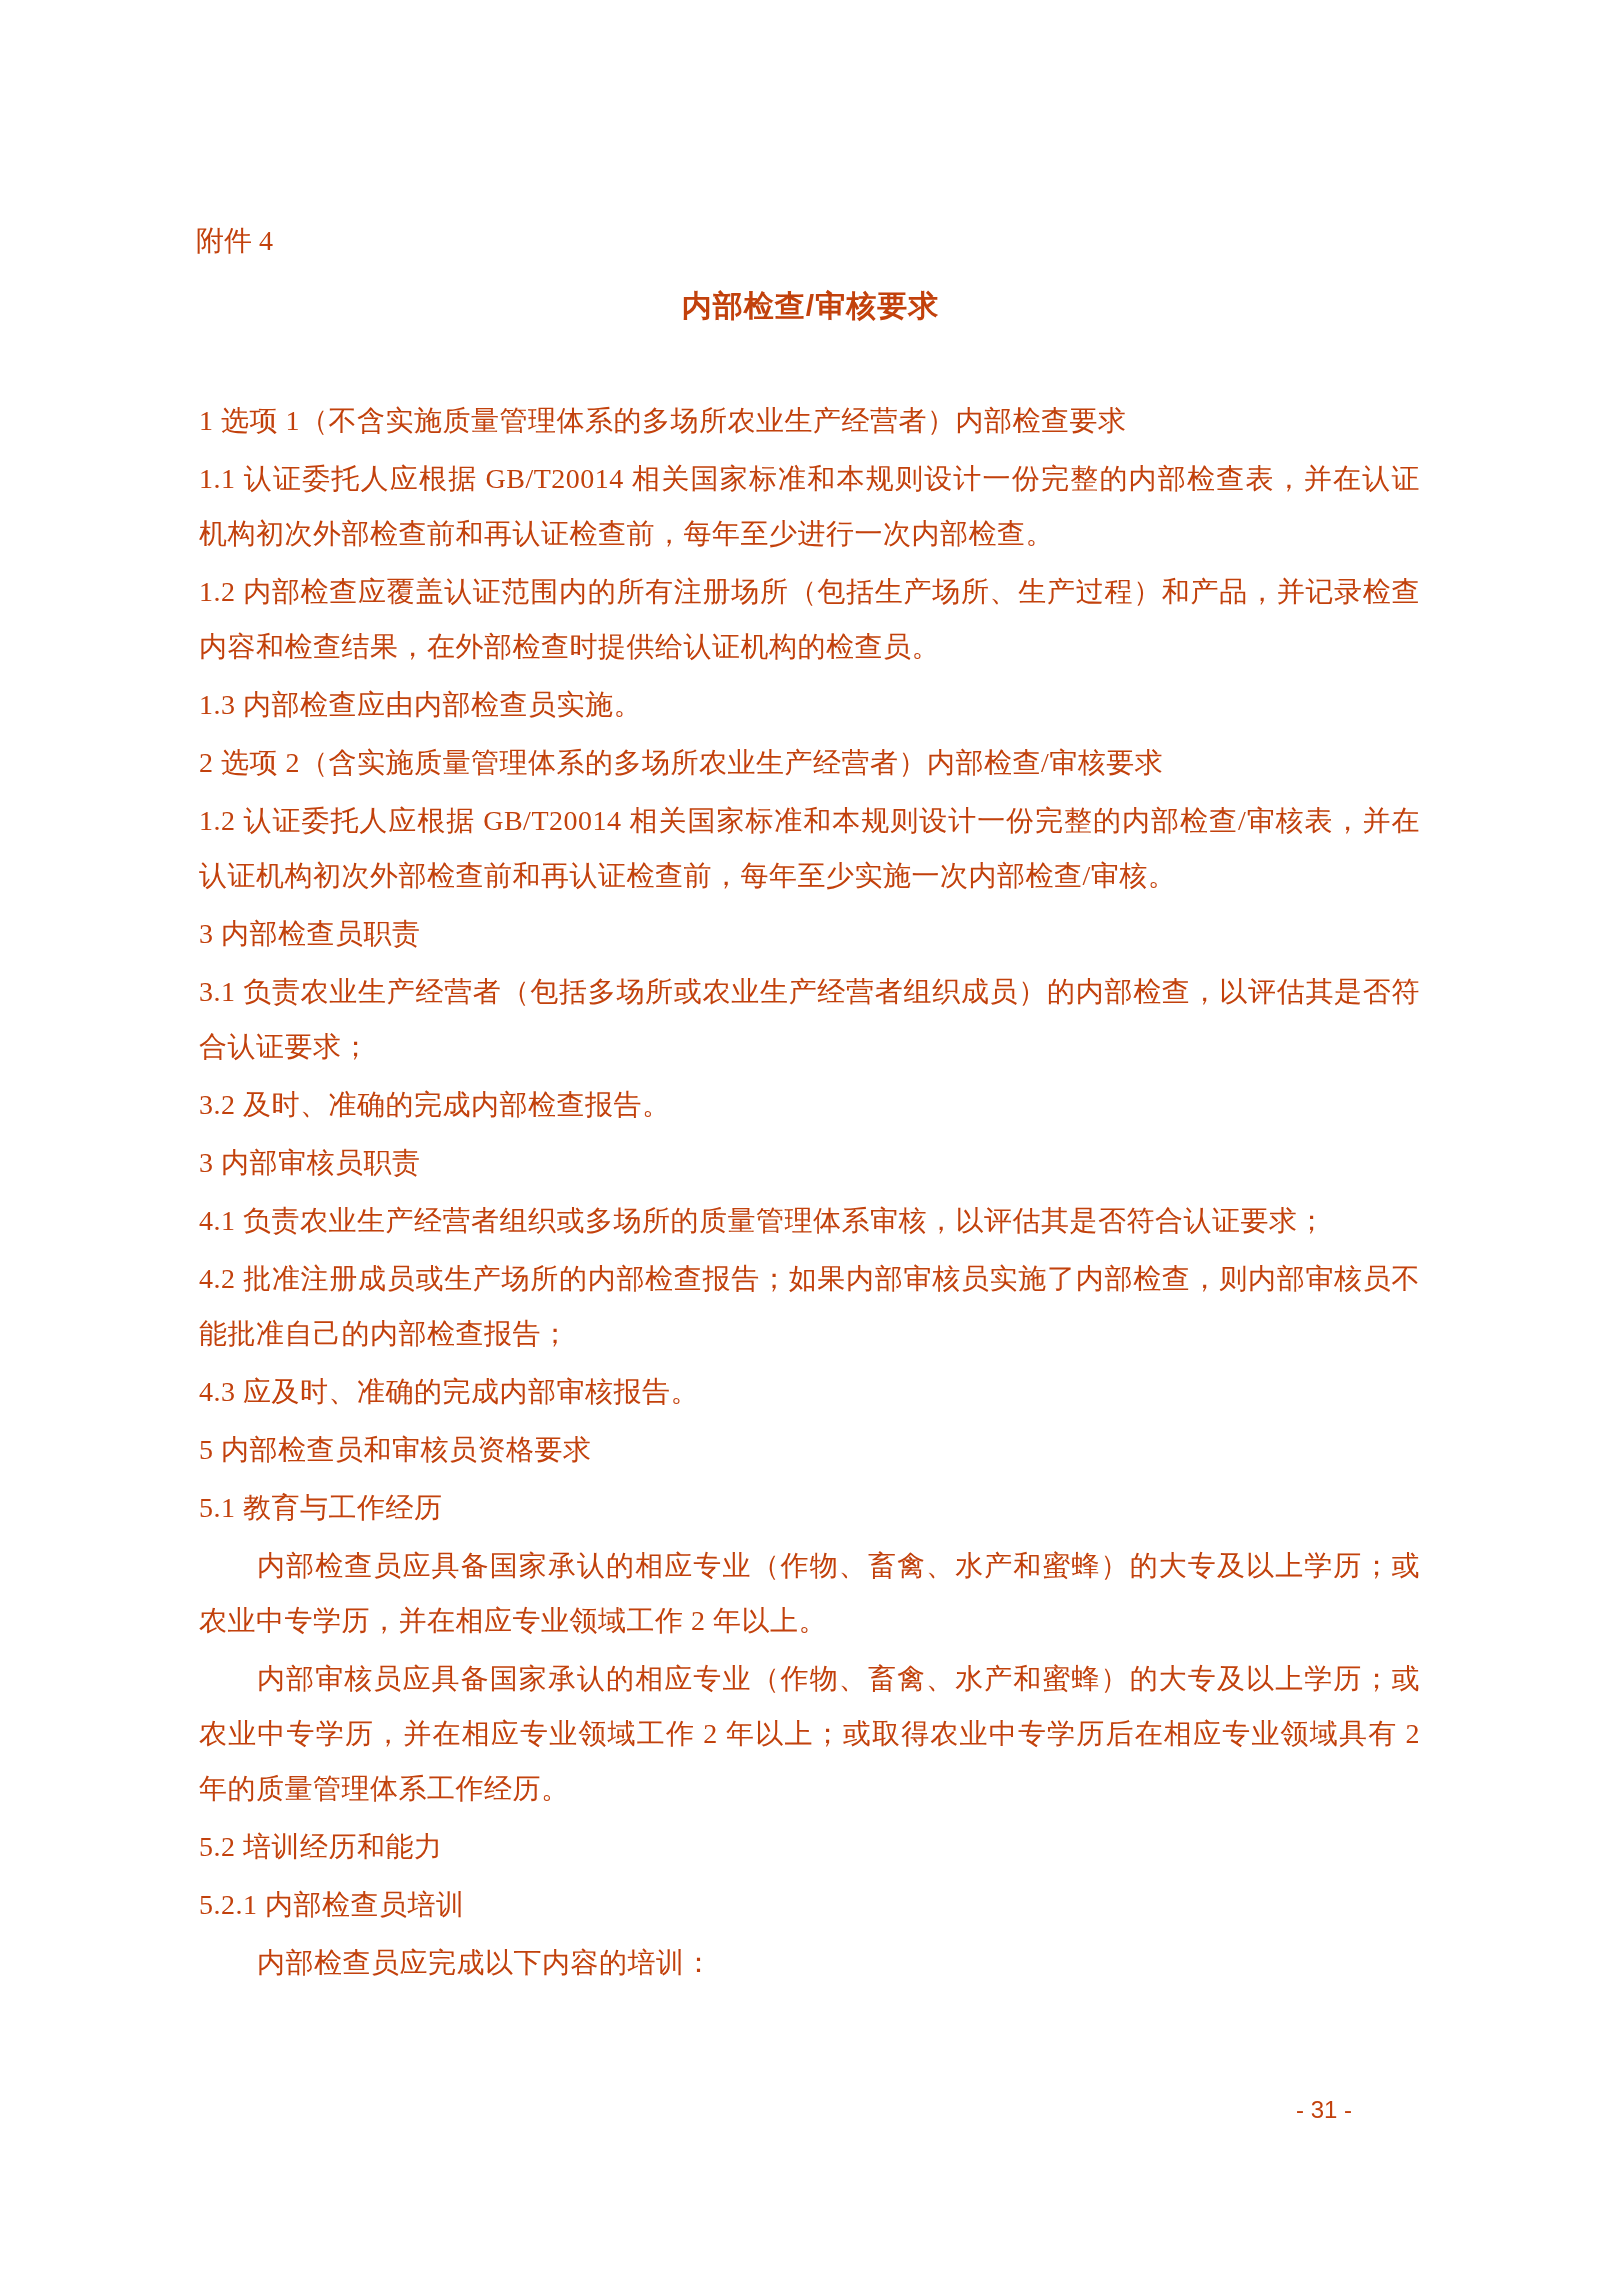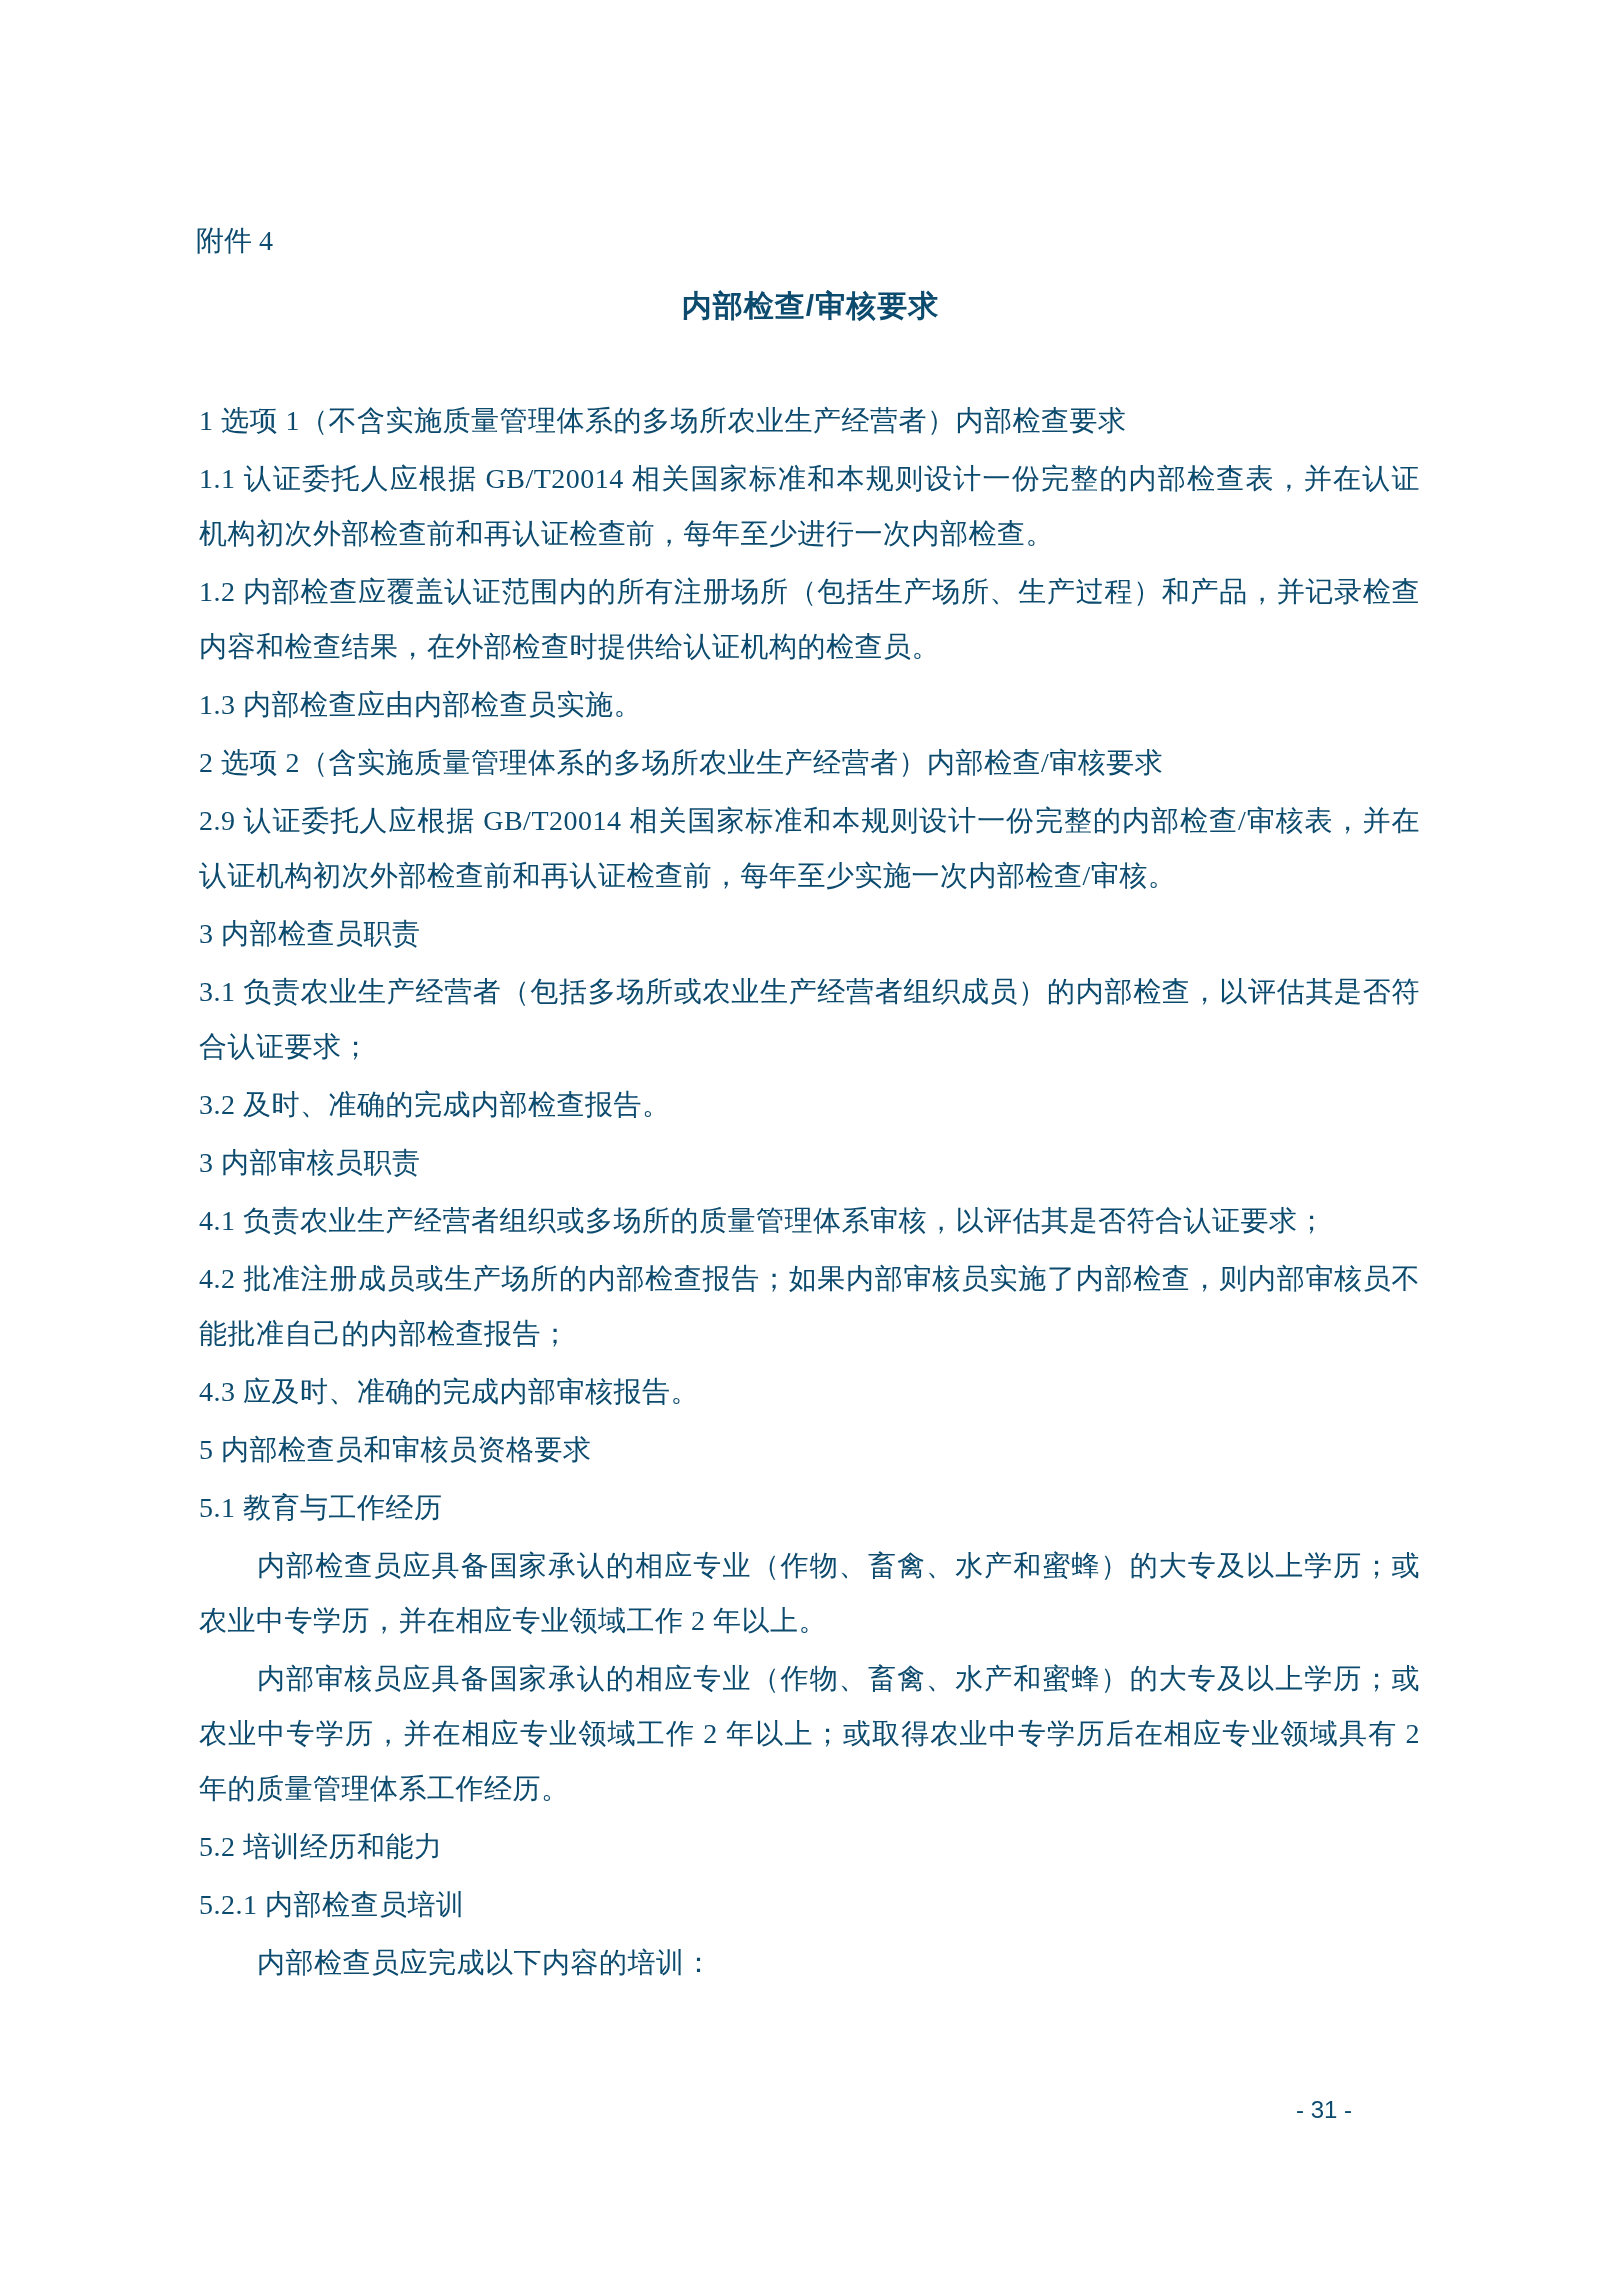--- a/index.html
+++ b/index.html
@@ -5,21 +5,21 @@
   html, body {
     margin: 0;
     padding: 0;
     background: #ffffff;
   }
   .page {
     position: relative;
     width: 1621px;
     height: 2293px;
     background: #ffffff;
-    color: #0c4a6e;
+    color: #c2410c;
     font-family: "Liberation Serif", "DejaVu Serif", serif;
     overflow: hidden;
   }
   .attachment-label {
     position: absolute;
     left: 196px;
     top: 223px;
     font-size: 28px;
     line-height: 35px;
     white-space: nowrap;
@@ -70,21 +70,21 @@
   <div class="attachment-label">附件 4</div>
 
   <div class="doc-title">内部检查/审核要求</div>
 
   <div class="body-text">
     <p>1 选项 1（不含实施质量管理体系的多场所农业生产经营者）内部检查要求</p>
     <p>1.1 认证委托人应根据 GB/T20014 相关国家标准和本规则设计一份完整的内部检查表，并在认证机构初次外部检查前和再认证检查前，每年至少进行一次内部检查。</p>
     <p>1.2 内部检查应覆盖认证范围内的所有注册场所（包括生产场所、生产过程）和产品，并记录检查内容和检查结果，在外部检查时提供给认证机构的检查员。</p>
     <p>1.3 内部检查应由内部检查员实施。</p>
     <p>2 选项 2（含实施质量管理体系的多场所农业生产经营者）内部检查/审核要求</p>
-    <p>2.9 认证委托人应根据 GB/T20014 相关国家标准和本规则设计一份完整的内部检查/审核表，并在认证机构初次外部检查前和再认证检查前，每年至少实施一次内部检查/审核。</p>
+    <p>1.2 认证委托人应根据 GB/T20014 相关国家标准和本规则设计一份完整的内部检查/审核表，并在认证机构初次外部检查前和再认证检查前，每年至少实施一次内部检查/审核。</p>
     <p>3 内部检查员职责</p>
     <p>3.1 负责农业生产经营者（包括多场所或农业生产经营者组织成员）的内部检查，以评估其是否符合认证要求；</p>
     <p>3.2 及时、准确的完成内部检查报告。</p>
     <p>3 内部审核员职责</p>
     <p>4.1 负责农业生产经营者组织或多场所的质量管理体系审核，以评估其是否符合认证要求；</p>
     <p>4.2 批准注册成员或生产场所的内部检查报告；如果内部审核员实施了内部检查，则内部审核员不能批准自己的内部检查报告；</p>
     <p>4.3 应及时、准确的完成内部审核报告。</p>
     <p>5 内部检查员和审核员资格要求</p>
     <p>5.1 教育与工作经历</p>
     <p class="indent">内部检查员应具备国家承认的相应专业（作物、畜禽、水产和蜜蜂）的大专及以上学历；或农业中专学历，并在相应专业领域工作 2 年以上。</p>

